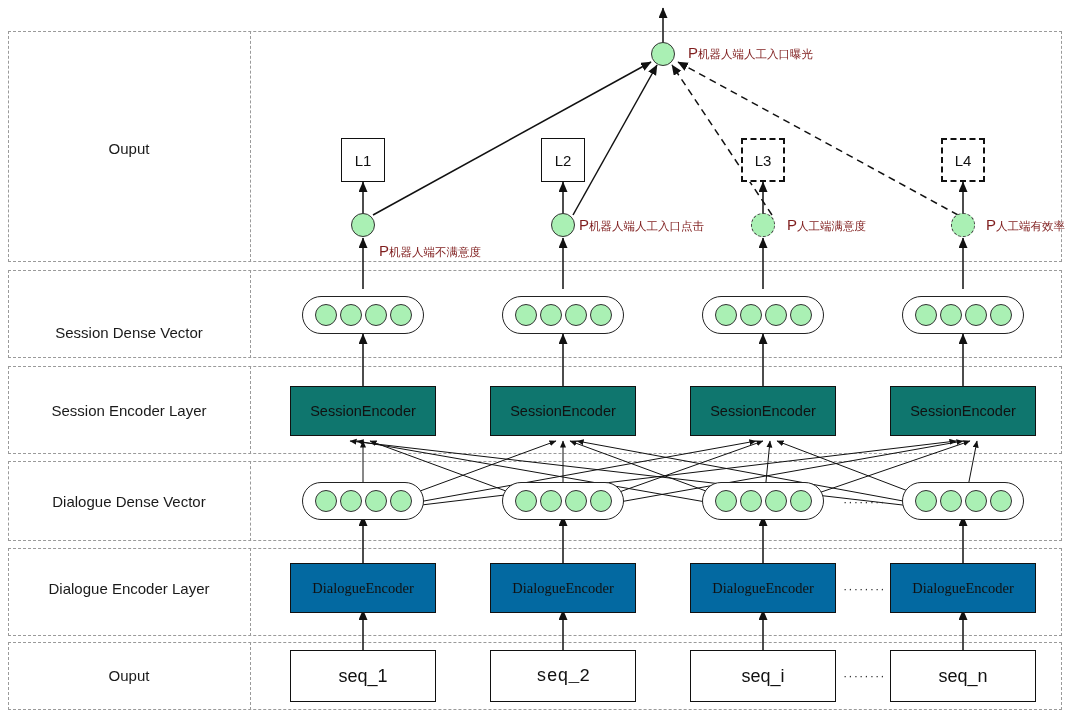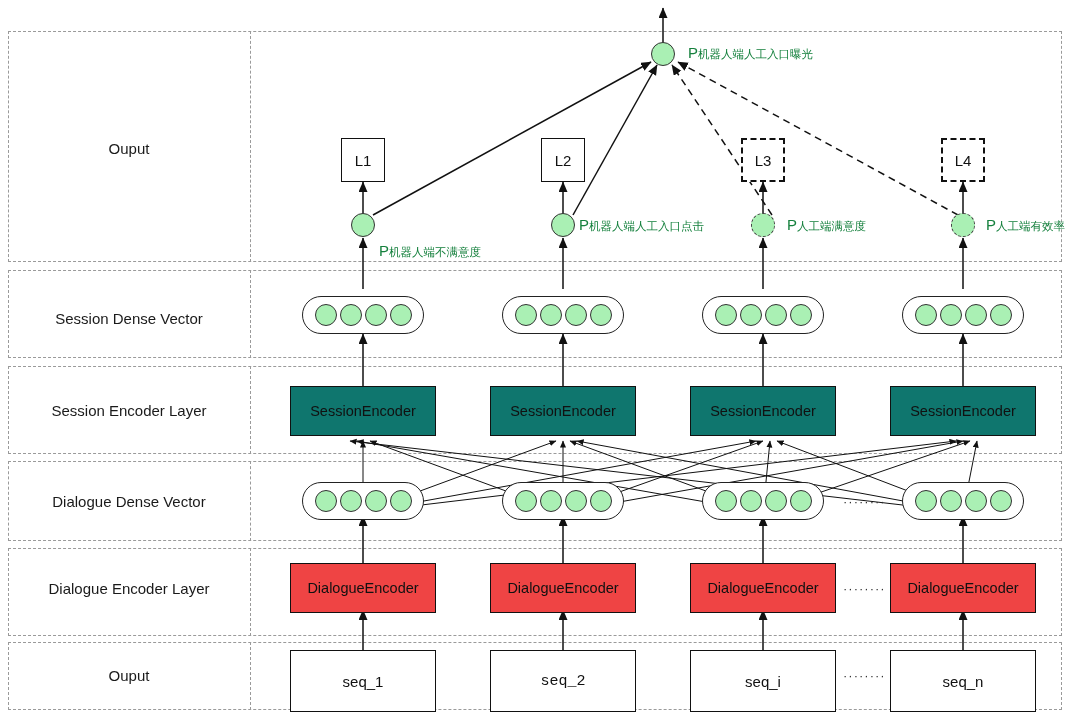--- a/index.html
+++ b/index.html
@@ -55,21 +55,21 @@
     box-sizing: border-box;
   }
   .node.dashed {
     border-style: dashed;
     border-color: #444444;
   }
   .node-label {
     position: absolute;
     font-size: 13px;
     white-space: nowrap;
-    color: #15803d;
+    color: #7f1d1d;
     text-align: right;
   }
   .node-label .pfx {
     font-size: 15px;
   }
   .node-label .sub {
     font-size: 11.5px;
   }
   .lbox {
     position: absolute;
@@ -115,32 +115,32 @@
     height: 50px;
     border: 1.5px solid #111111;
     box-sizing: border-box;
     display: flex;
     align-items: center;
     justify-content: center;
     font-size: 14.5px;
     color: #111111;
   }
   .session-enc { background: #0f766e; }
-  .dialogue-enc { background: #ef4444; }
+  .dialogue-enc { background: #0369a1; font-family: Liberation Serif, serif; }
   .seqbox {
     position: absolute;
     width: 146px;
-    height: 62px;
+    height: 52px;
     border: 1.5px solid #111111;
     background: #ffffff;
     box-sizing: border-box;
     display: flex;
     align-items: center;
     justify-content: center;
-    font-size: 15px;
+    font-size: 18px;
     color: #111111;
   }
   .ellipsis {
     position: absolute;
     font-size: 13px;
     letter-spacing: 1px;
     color: #333333;
     white-space: nowrap;
   }
 </style>
@@ -157,21 +157,21 @@
   <div class="band" style="left:8px;  top:642px; width:1054px; height:68px;"></div>
 
   <div class="band-divider" style="left:250px; top:31px;  height:231px;"></div>
   <div class="band-divider" style="left:250px; top:270px; height:88px;"></div>
   <div class="band-divider" style="left:250px; top:366px; height:88px;"></div>
   <div class="band-divider" style="left:250px; top:461px; height:80px;"></div>
   <div class="band-divider" style="left:250px; top:548px; height:88px;"></div>
   <div class="band-divider" style="left:250px; top:642px; height:68px;"></div>
 
   <div class="row-label" style="top:140px;">Ouput</div>
-  <div class="row-label" style="top:310px;">Session Dense Vector</div>
+  <div class="row-label" style="top:324px;">Session Dense Vector</div>
   <div class="row-label" style="top:402px;">Session Encoder Layer</div>
   <div class="row-label" style="top:493px;">Dialogue Dense Vector</div>
   <div class="row-label" style="top:580px;">Dialogue Encoder Layer</div>
   <div class="row-label" style="top:667px;">Ouput</div>
 
   <svg id="wires" viewBox="0 0 1080 723">
     <defs>
       <marker id="ah" markerWidth="8" markerHeight="8" refX="6.6" refY="3" orient="auto" markerUnits="strokeWidth">
         <path d="M0,0 L7,3 L0,6 z" fill="#111111"></path>
       </marker>

